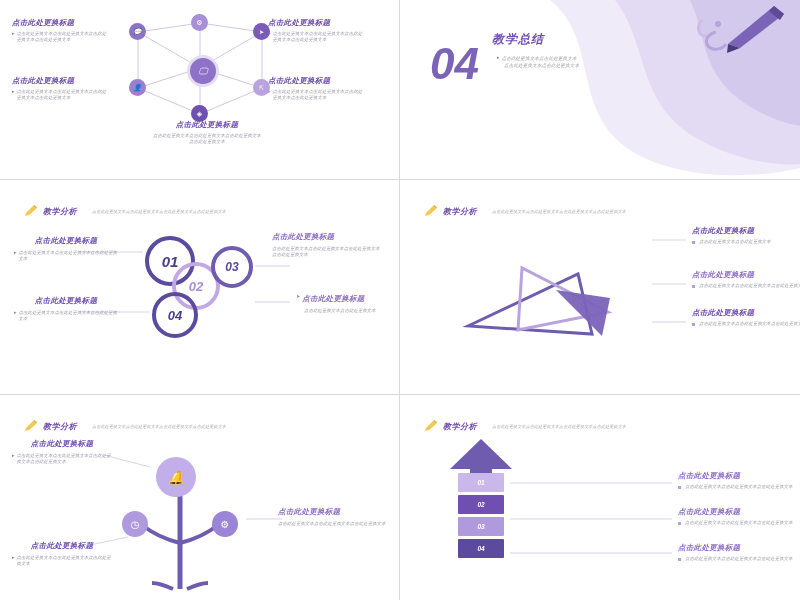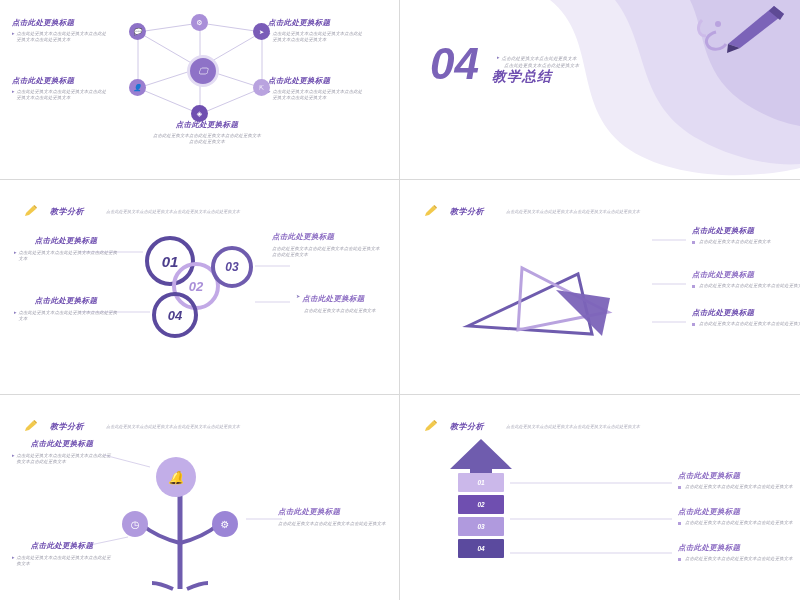--- a/index.html
+++ b/index.html
@@ -68,28 +68,28 @@
 
   
   .s2{background:#ffffff;}
   .s2 .blobwrap{position:absolute;inset:0;overflow:hidden;}
   .s2 .bignum{
     position:absolute;left:30px;top:44px;
     font-size:44px;color:#7b63b8;font-weight:bold;line-height:40px;
   }
   .s2 .sect-title{
     position:absolute;left:92px;top:31px;
-    font-size:14px;color:#6f4fb0;font-weight:bold;letter-spacing:1px;margin-top:37px;
+    font-size:12px;color:#6f4fb0;font-weight:bold;letter-spacing:1px;
   }
   .s2 .sect-lines{position:absolute;left:97px;top:55px;width:170px;}
   .s2 .sect-lines .body{font-size:4.6px;line-height:7px;}
   .pencil{position:absolute;right:12px;top:4px;}
 
   
-  .hdr{position:absolute;left:24px;top:22px;display:flex;align-items:center;gap:12px;}
+  .hdr{position:absolute;left:24px;top:22px;display:flex;align-items:center;gap:5px;}
   .hdr .hdr-title{
     color:#6f4fb0;font-size:8px;font-weight:bold;letter-spacing:.5px;white-space:nowrap;
   }
   .hdr .hdr-sub{
     color:#a9a9b8;font-size:4.2px;margin-left:10px;white-space:nowrap;
   }
 
   
   .ring{position:absolute;border-radius:50%;box-sizing:border-box;}
   .ring span{

